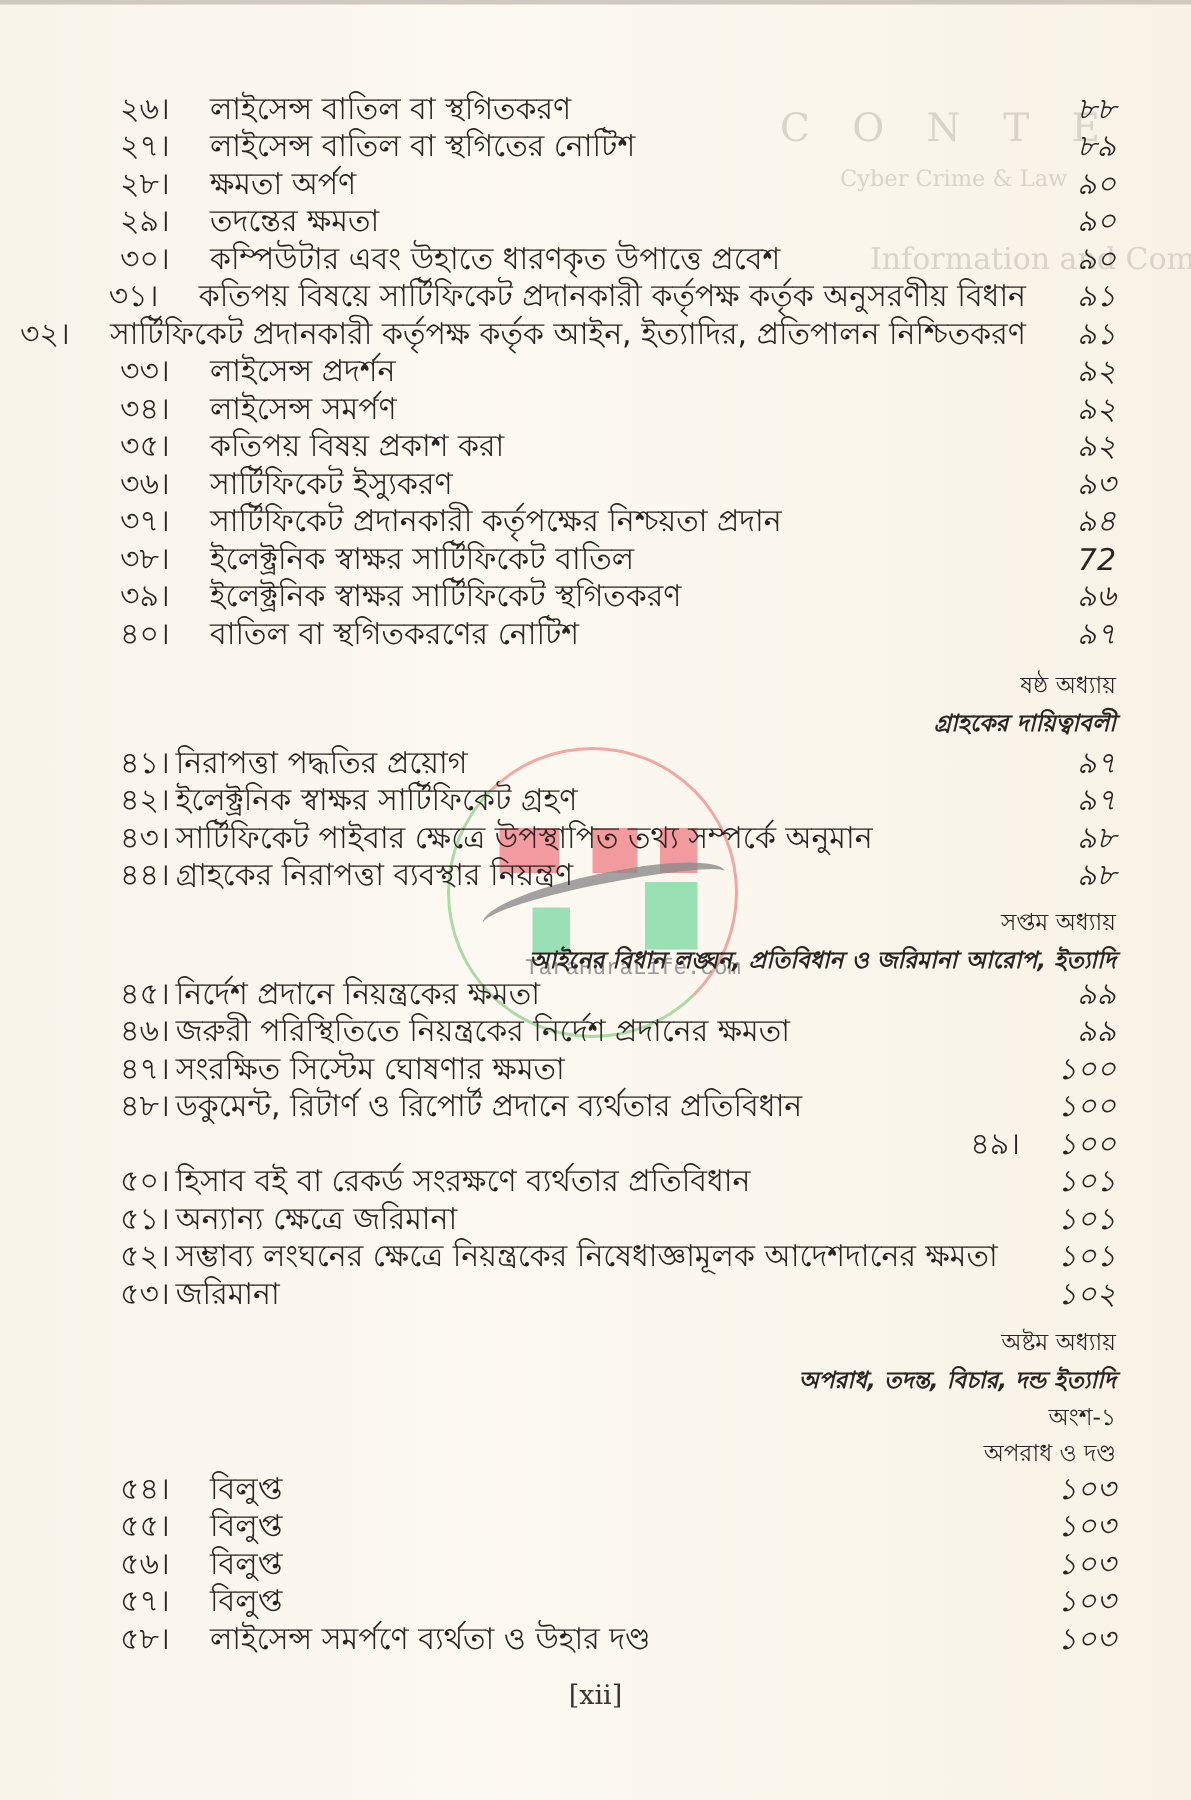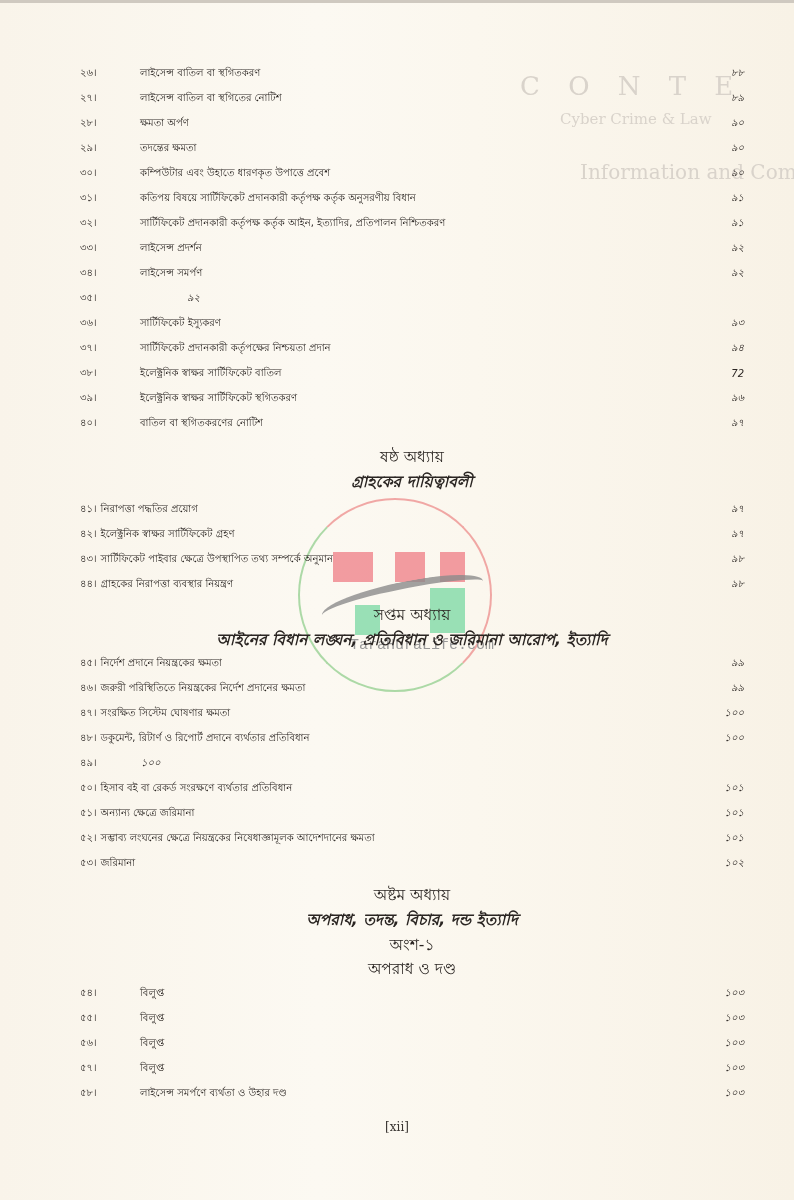--- a/index.html
+++ b/index.html
@@ -17,33 +17,33 @@
     .topedge { position:absolute; left:0; right:0; top:0; height:3px; background:#cfc9c0; }
     
     .bleed { position:absolute; color:#d9d3cb; font-family:"DejaVu Serif", serif; white-space:nowrap; }
     .bleed.b1 { left:520px; top:58px; font-size:26px; letter-spacing:10px;margin-top:13px; }
     .bleed.b2 { left:560px; top:110px; font-size:15px; }
     .bleed.b3 { left:580px; top:160px; font-size:20px; }
 
     .toc { position:absolute; left:80px; width:664px; top:60px; }
     .row {
       position:absolute; left:0; width:664px; height:26px;
-      display:flex; align-items:center; font-size:10px;
+      display:flex; align-items:center; font-size:20px;justify-content:flex-end;
     }
     .num { width:60px; flex:none; }
     .num.tight { width:auto; margin-right:4px; }
     .title { flex:1; white-space:nowrap; }
     .pg { width:60px; text-align:right; flex:none;font-style:italic; }
     .heading {
-      position:absolute; left:0; width:664px; text-align:center; font-size:15.5px;
+      position:absolute; left:0; width:664px; text-align:right; font-size:15.5px;
     }
     .heading.bold { font-weight:bold;font-style:italic; }
     .footer {
       position:absolute; left:0; width:794px; top:1120px; text-align:center;
-      font-family:"DejaVu Serif", serif; font-size:12px; color:#3a3532;
+      font-family:"DejaVu Serif", serif; font-size:18px; color:#3a3532;
     }
     .wm {
       position:absolute; left:298px; top:498px; width:190px; height:190px;
       border-radius:50%;
       border:2px solid transparent;
       border-left-color:#9fd49a; border-bottom-color:#9fd49a;
       border-top-color:#ef9a98; border-right-color:#ef9a98;
       pointer-events:none; opacity:0.85;
     }
     .wm-red { position:absolute; background:#ef7c84; opacity:0.75; }
@@ -113,20 +113,21 @@
         <span class="title">লাইসেন্স প্রদর্শন</span>
         <span class="pg">৯২</span>
       </div>
     <div class="row" style="top:200px">
         <span class="num">৩৪।</span>
         <span class="title">লাইসেন্স সমর্পণ</span>
         <span class="pg">৯২</span>
       </div>
     <div class="row" style="top:225px">
         <span class="num">৩৫।</span>
+        <span class="title">কতিপয় বিষয় প্রকাশ করা</span>
         <span class="pg">৯২</span>
       </div>
     <div class="row" style="top:250px">
         <span class="num">৩৬।</span>
         <span class="title">সার্টিফিকেট ইস্যুকরণ</span>
         <span class="pg">৯৩</span>
       </div>
     <div class="row" style="top:275px">
         <span class="num">৩৭।</span>
         <span class="title">সার্টিফিকেট প্রদানকারী কর্তৃপক্ষের নিশ্চয়তা প্রদান</span>

